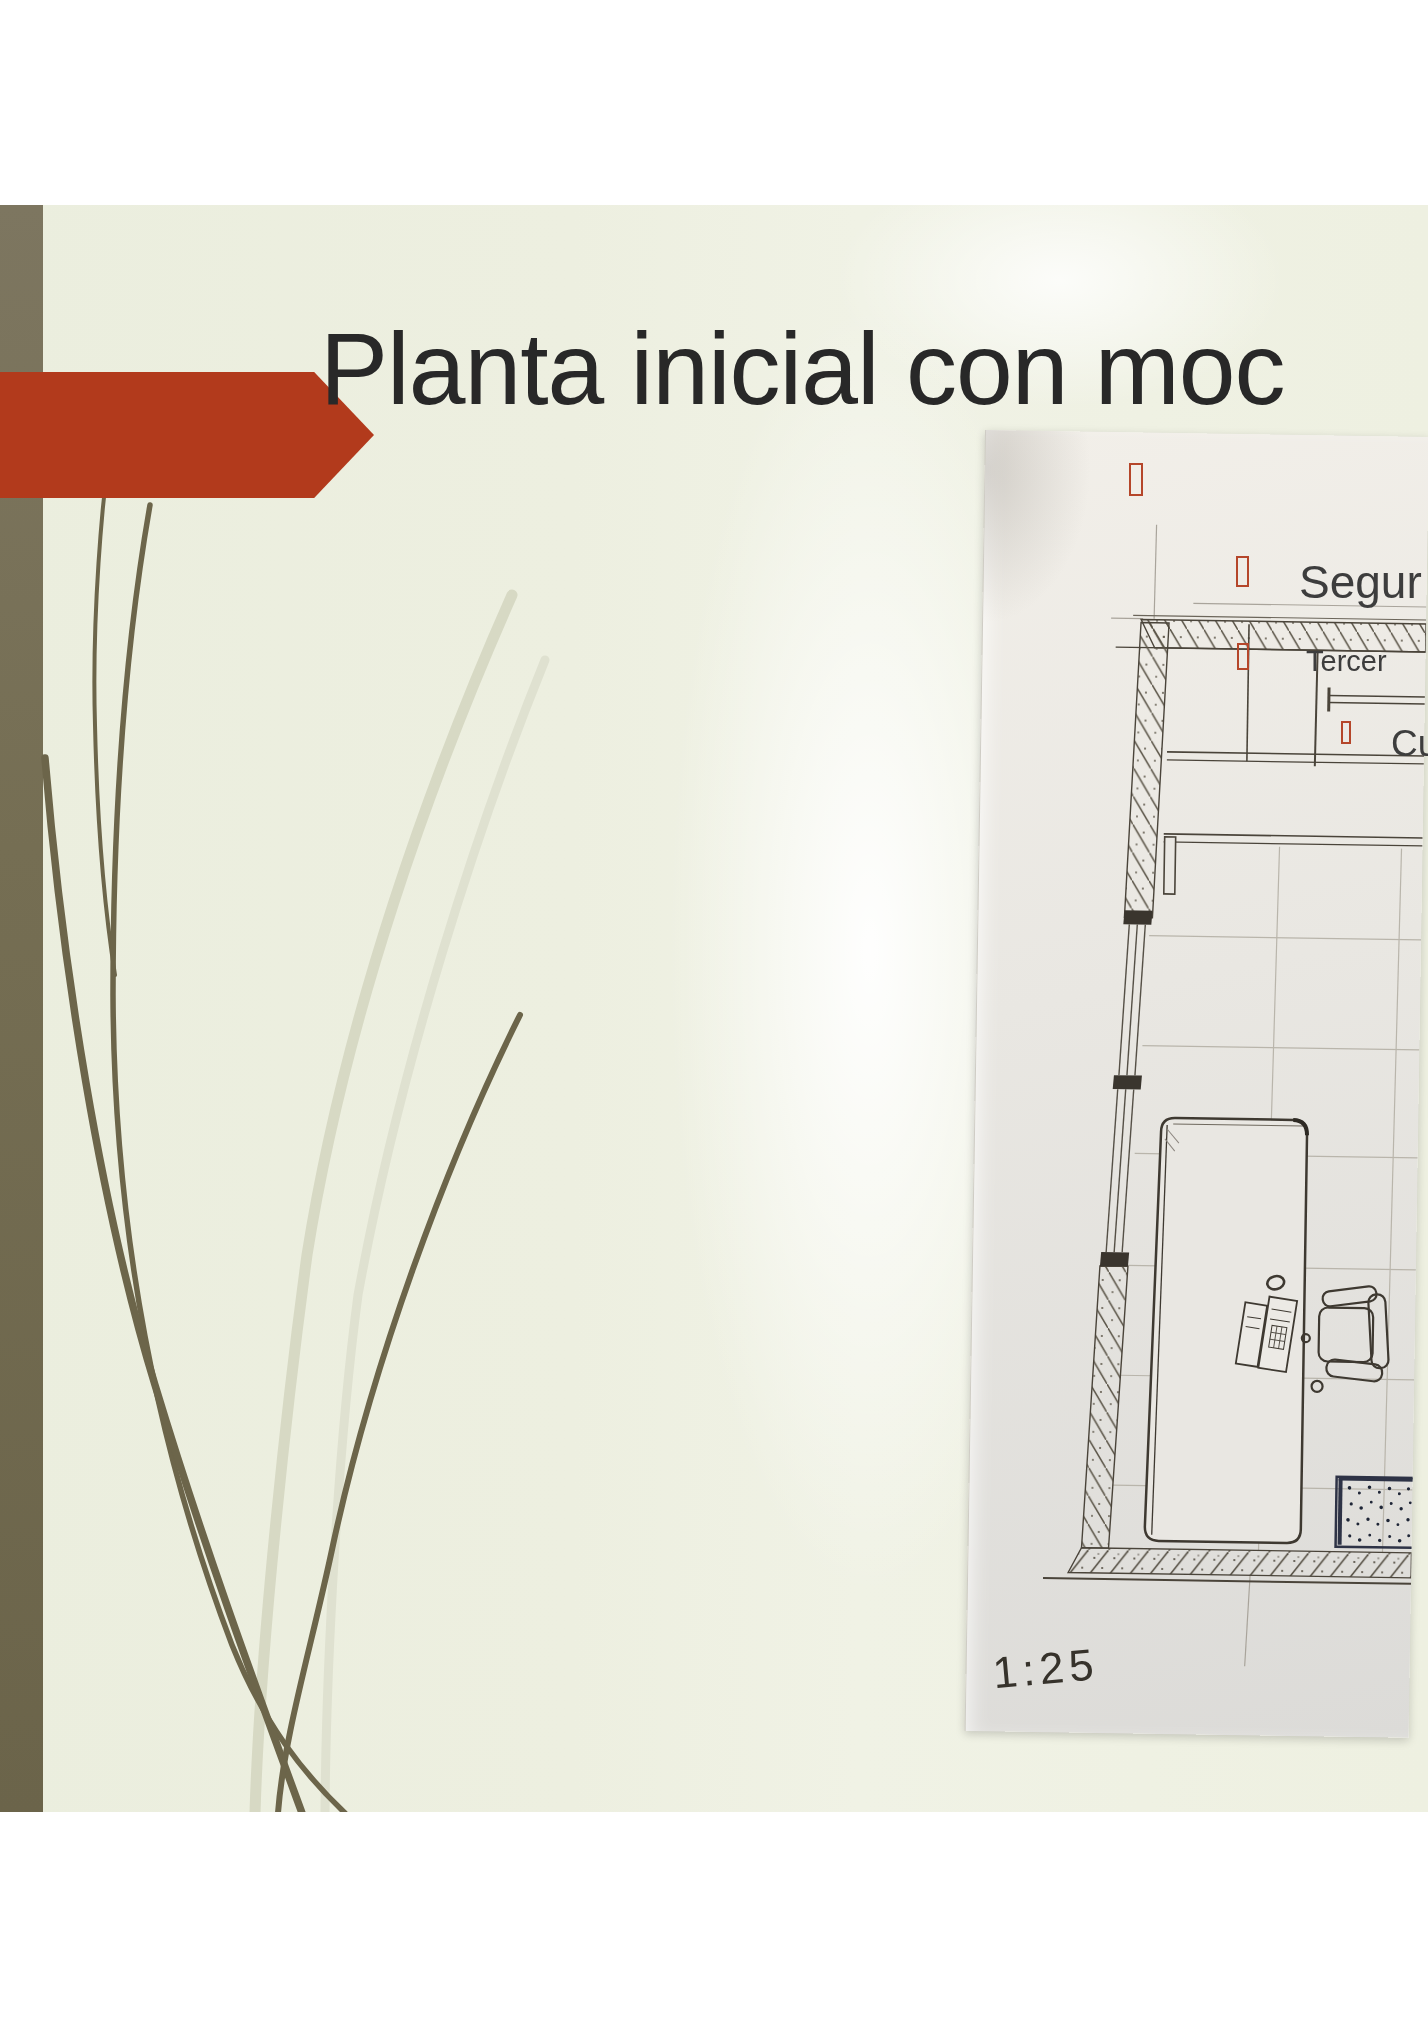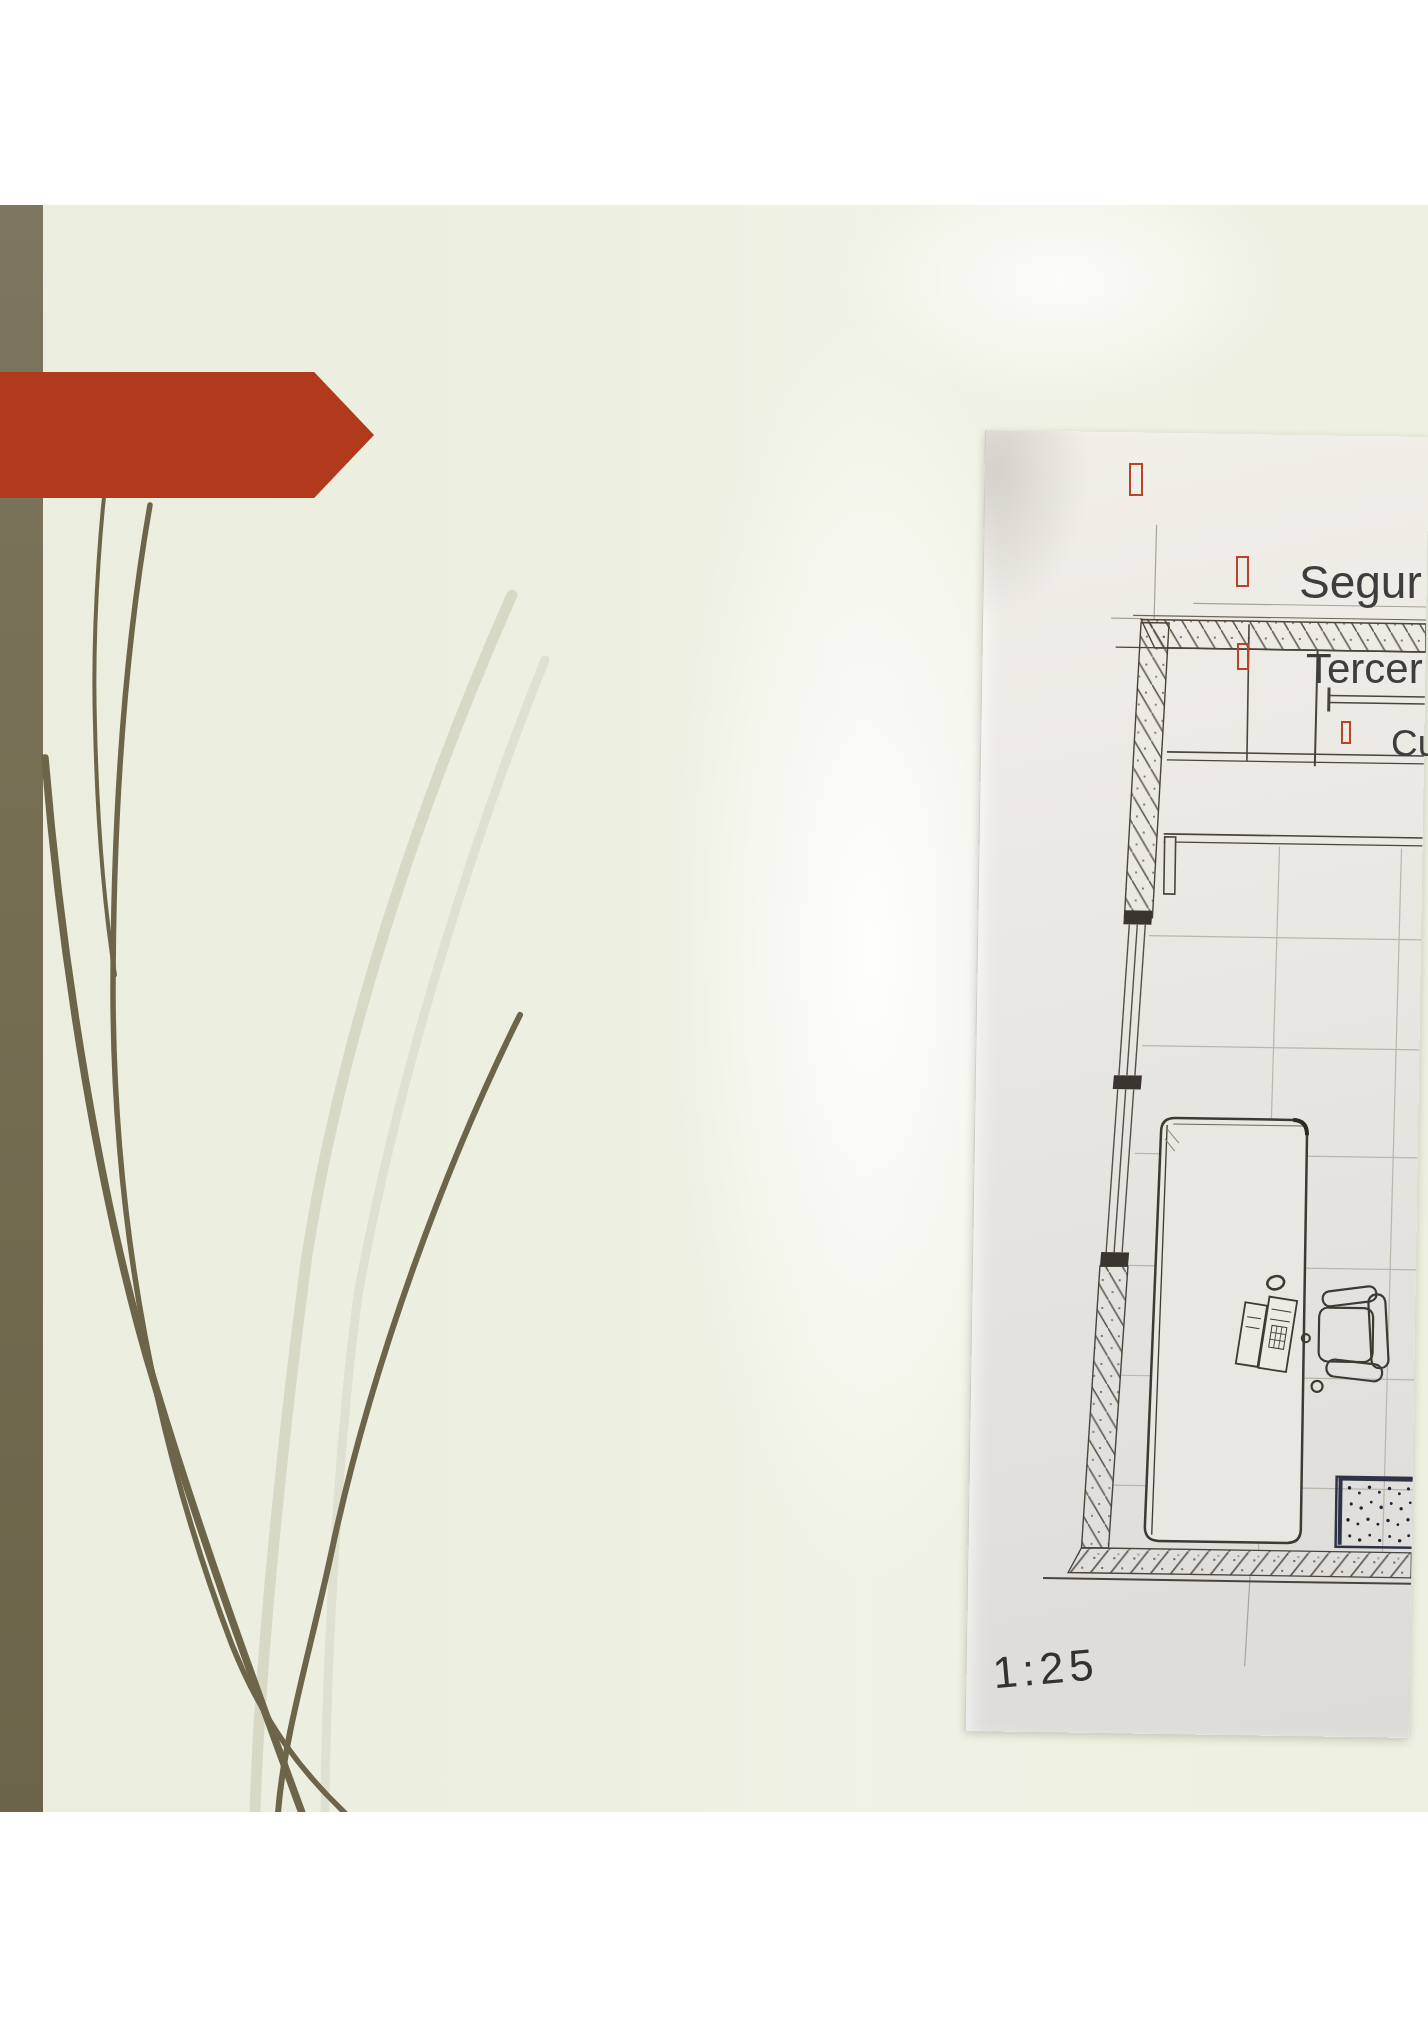--- a/index.html
+++ b/index.html
@@ -216,19 +216,20 @@
       <text x="28" y="1258" font-size="44" fill="#36322b" class="handwriting" transform="rotate(-6 28 1258)">1:25</text>
     </svg>
   </div>
 
   <span class="tofu" style="left:1129px;top:258px;width:14px;height:33px;"></span>
 
   <span class="tofu" style="left:1236px;top:351px;width:13px;height:31px;"></span>
   <div class="bl-text" style="left:1299px;top:352px;font-size:46px;">Segur</div>
 
   <span class="tofu" style="left:1237px;top:438px;width:12px;height:27px;"></span>
-  <div class="bl-text" style="left:1306px;top:441px;font-size:42px;">Tercer</div>
+  <div class="bl-text" style="left:1306px;top:441px;font-size:29px;">Tercer</div>
 
   <span class="tofu" style="left:1341px;top:516px;width:10px;height:23px;"></span>
   <div class="bl-text" style="left:1391px;top:519px;font-size:37px;">Cu</div>
 
+  <div class="slide-title">Planta inicial con moc</div>
 
 </div>
 
 </body></html>

